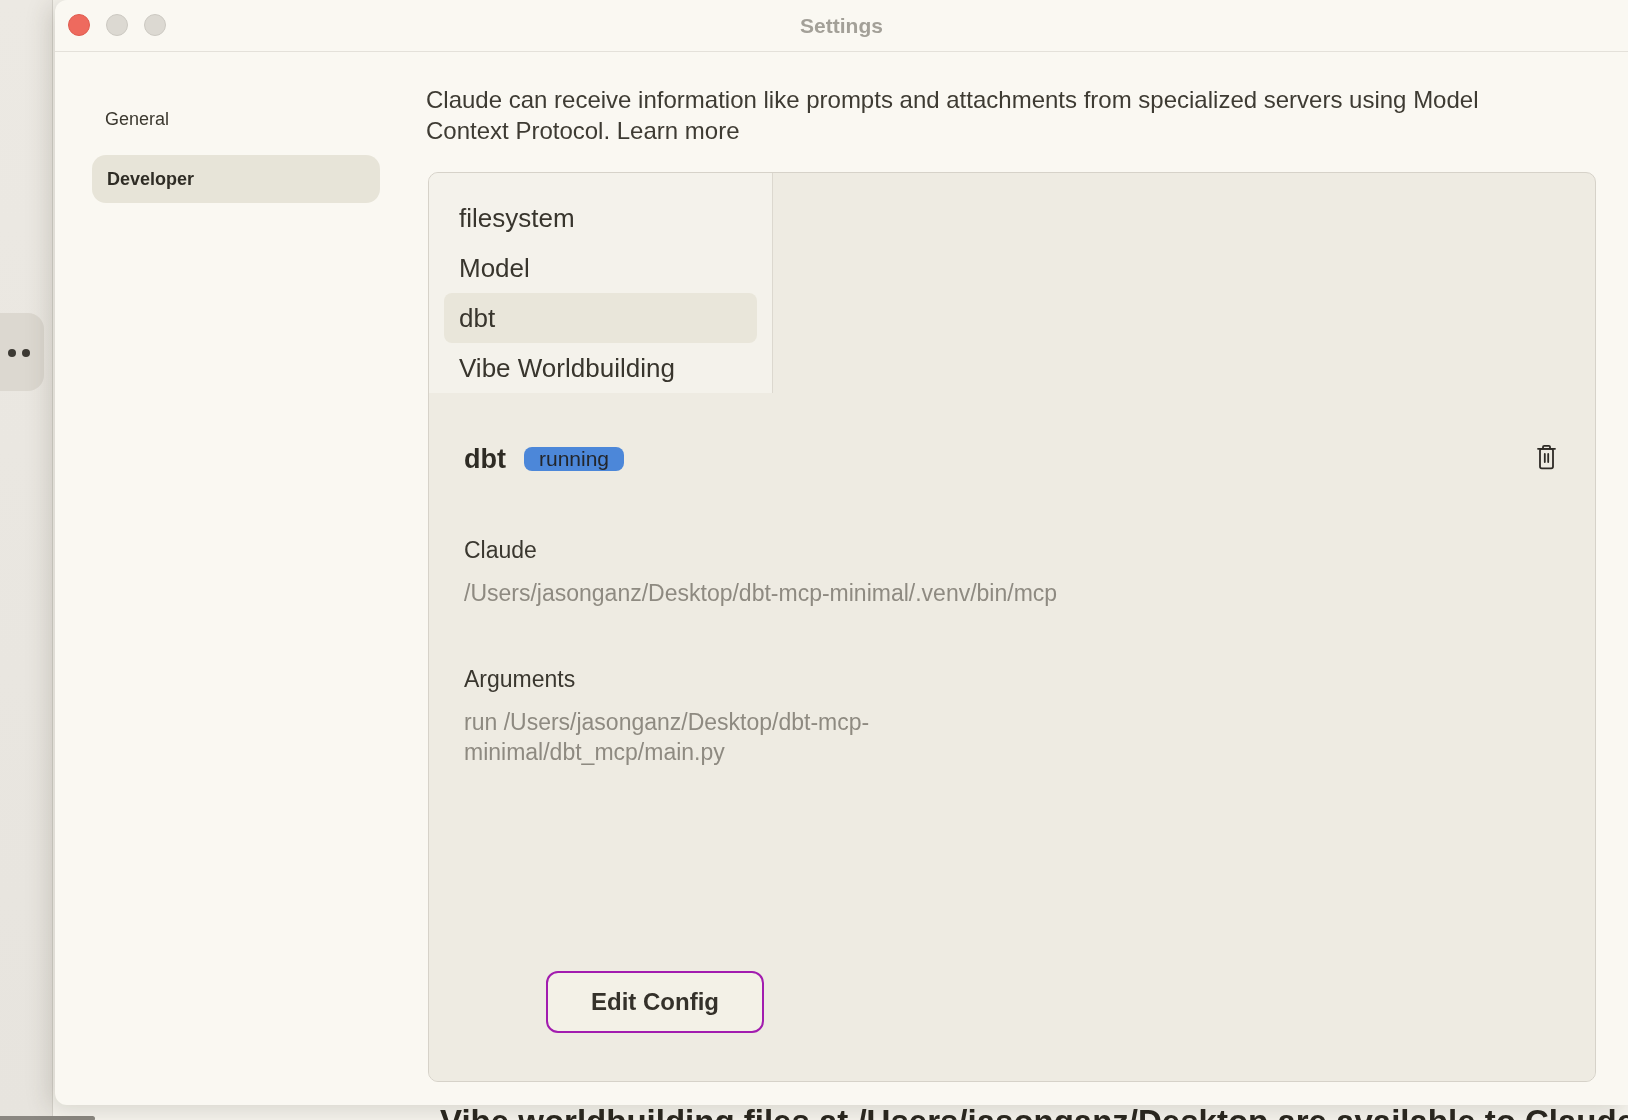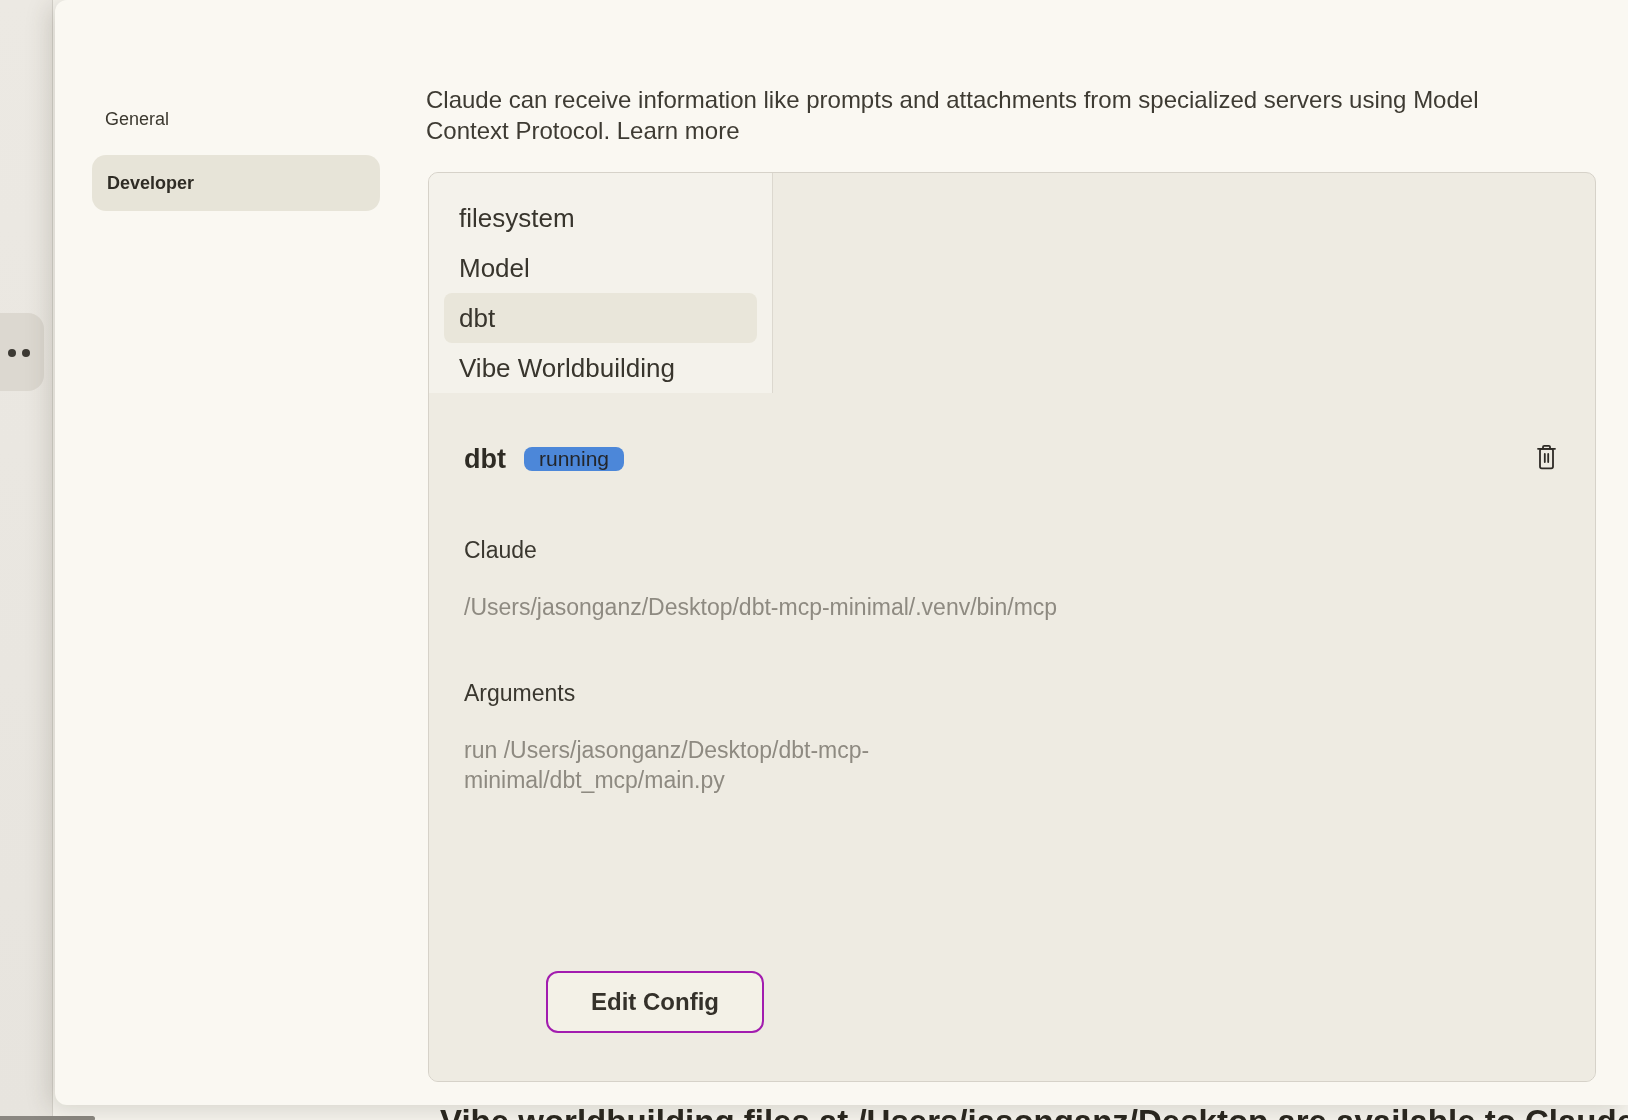--- a/index.html
+++ b/index.html
@@ -54,21 +54,21 @@
   .light.close { background: #ee6a5e; border: 1px solid #e05c50; }
   .light.min, .light.max { background: #dcd9d2; border: 1px solid #ccc9c2; }
   
   .side-item {
     position: absolute; left: 37px; width: 288px;
     font-size: 18px; color: #3b382f;
     display: flex; align-items: center; padding-left: 13px;
     border-radius: 14px; cursor: default;
   }
   .side-item.general { top: 94px; height: 50px; }
-  .side-item.developer { top: 155px; height: 56px; background: #e7e4d8; font-weight: bold; color: #2f2c25; padding-left: 15px; }
+  .side-item.developer { top: 155px; height: 48px; background: #e7e4d8; font-weight: bold; color: #2f2c25; padding-left: 15px; }
   
   .description {
     position: absolute; left: 371px; top: 84px; width: 1085px;
     font-size: 24px; line-height: 31px; color: #3e3b33;
   }
   .description .learn-more { color: #3e3b33; text-decoration: none; }
   
   .card {
     position: absolute; left: 373px; top: 172px; width: 1168px; height: 910px;
     border: 1px solid #d6d2c9; border-radius: 10px;
@@ -99,39 +99,47 @@
     margin-left: 18px; background: #4c87d9; color: #23262b;
     font-size: 21px; padding: 0 15px; border-radius: 8px;
   }
   .trash-btn {
     margin-left: auto; background: none; border: none; cursor: pointer;
     width: 28px; height: 30px; display: flex; align-items: center; justify-content: center;
   }
   .section { margin-top: 58px; }
   .section-label { font-size: 23px; color: #3a372f; }
   .section-value {
-    margin-top: 28px; font-size: 23px; line-height: 30px; color: #8e8a81;
+    margin-top: 14px; font-size: 23px; line-height: 30px; color: #8e8a81;
     max-width: 740px;
   }
   .section-value.args { max-width: 500px; }
 </style>
 </head>
 <body>
 
 <div class="bg-strip">
   <div class="bg-tab">
     <span class="dot d1"></span>
     <span class="dot d2"></span>
   </div>
 </div>
 <div class="bg-clipped-text">Vibe worldbuilding files at /Users/jasonganz/Desktop are available to Claude now</div>
 <div class="bg-bottom-bar"></div>
 
 <div class="window">
 
+  <div class="titlebar">
+    <div class="traffic">
+      <span class="light close"></span>
+      <span class="light min"></span>
+      <span class="light max"></span>
+    </div>
+    <div class="title">Settings</div>
+  </div>
 
   <div class="side-item general">
     <span>General</span>
   </div>
   <div class="side-item developer">
     <span>Developer</span>
   </div>
 
   <div class="description"><span>Claude can receive information like prompts and attachments from specialized servers using Model Context Protocol. </span><a class="learn-more" href="#">Learn more</a></div>
 

